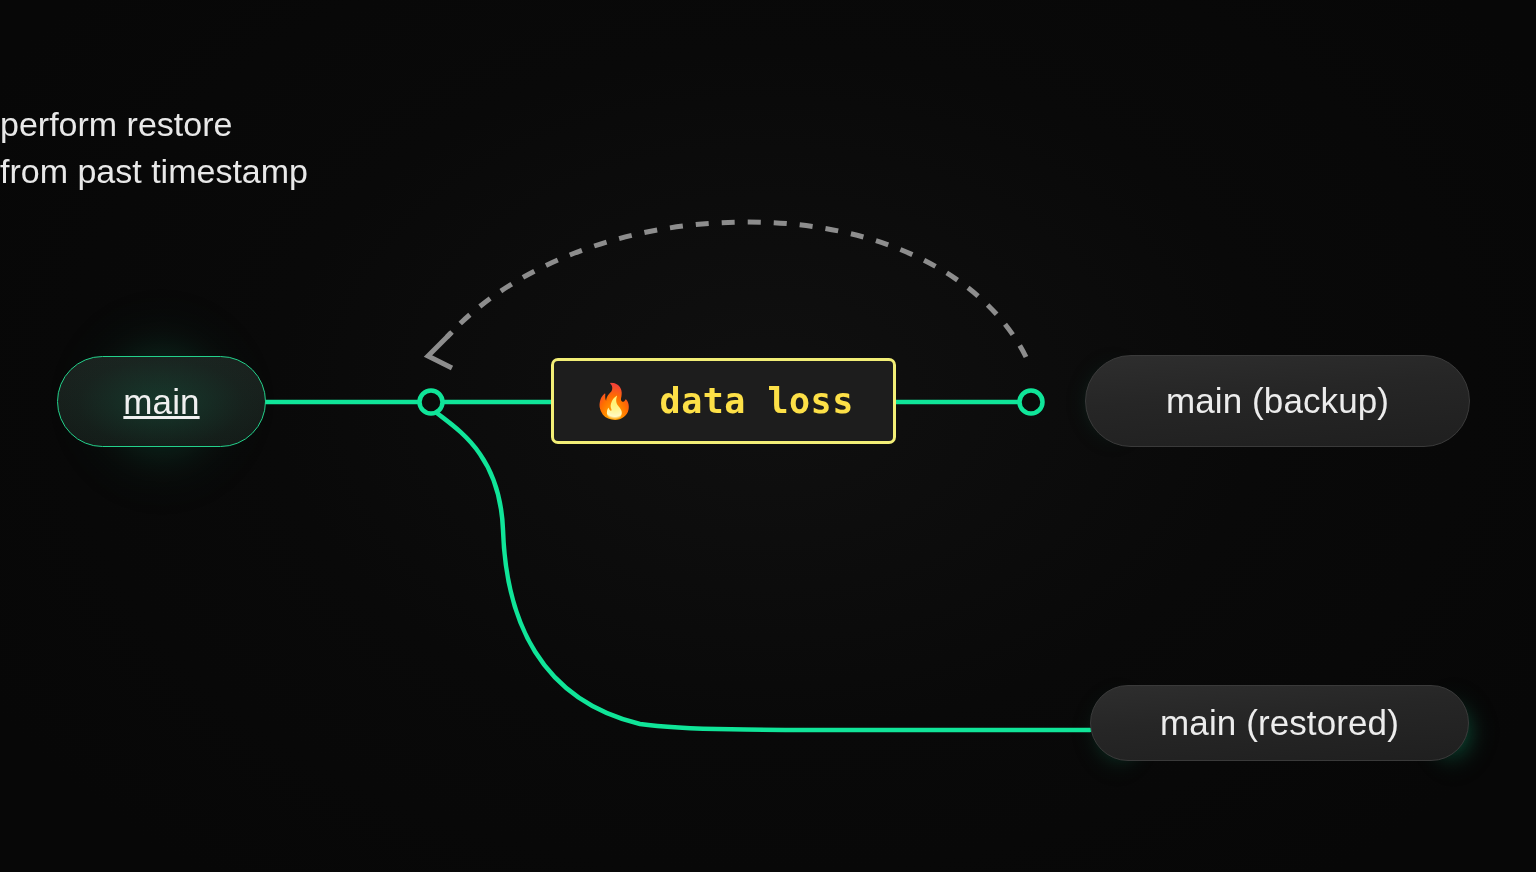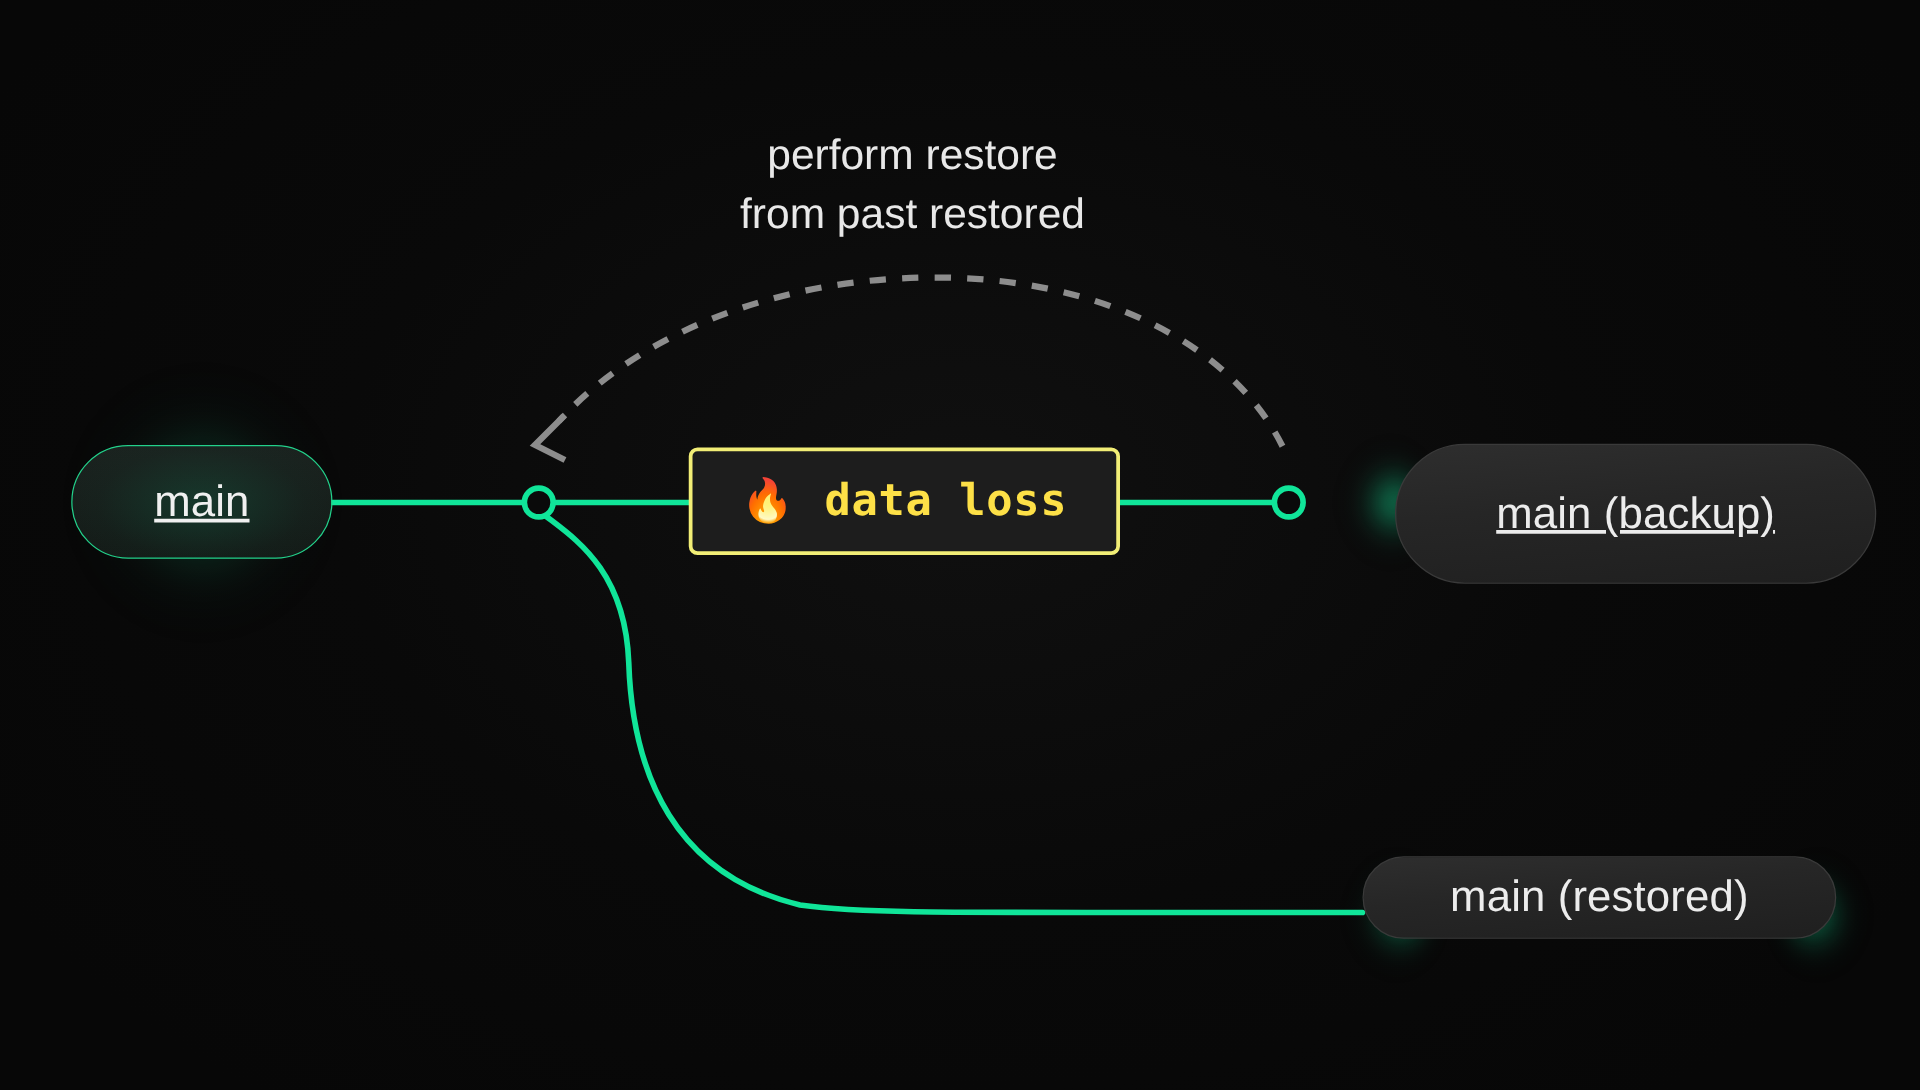--- a/index.html
+++ b/index.html
@@ -76,31 +76,30 @@
   }
 
   
   .node-gray {
     border: 1.3px solid #3a3a3a;
     background: linear-gradient(175deg, #2e2e2e 0%, #262626 42%, #1f1f1f 100%);
     font-size: 35px;
     color: #ececec;
   }
   .node-backup {
-    left: 1116px;
+    left: 1085px;
     top: 355px;
     width: 385px;
-    height: 112px;
-    text-decoration: underline;
+    height: 92px;
   }
   .node-restored {
     left: 1090px;
     top: 685px;
     width: 379px;
-    height: 66px;
+    height: 76px;
   }
 
   
   .edge-glow {
     position: absolute;
     border-radius: 50%;
     pointer-events: none;
     filter: blur(9px);
   }
   .glow-backup-left {
@@ -154,21 +153,20 @@
     color: #fde047;
     letter-spacing: 0.5px;
   }
 
   
   .caption {
     position: absolute;
     left: 0;
     top: 101px;
     width: 1460px;
-    text-align: center;
     color: #e8e8e8;
     font-size: 34px;
     line-height: 47px;
     font-weight: 400;
   }
   .caption span { display: block; }
 </style>
 </head>
 <body>
 
@@ -203,21 +201,21 @@
 
     <path d="M 452 332 L 428 356 L 452 368" stroke="#8d8d8d" stroke-width="5" fill="none" stroke-linecap="butt" stroke-linejoin="miter"></path>
 
     <circle cx="431" cy="402" r="11.5" fill="#0a0a0a" stroke="#10e599" stroke-width="4.5"></circle>
 
     <circle cx="1031" cy="402" r="11.5" fill="#0a0a0a" stroke="#10e599" stroke-width="4.5"></circle>
   </svg>
 
   <div class="caption">
     <span>perform restore</span>
-    <span>from past restored</span>
+    <span>from past timestamp</span>
   </div>
 
   <div class="node node-main">
     <span>main</span>
   </div>
 
   <div class="node node-gray node-backup">
     <span>main (backup)</span>
   </div>
 

